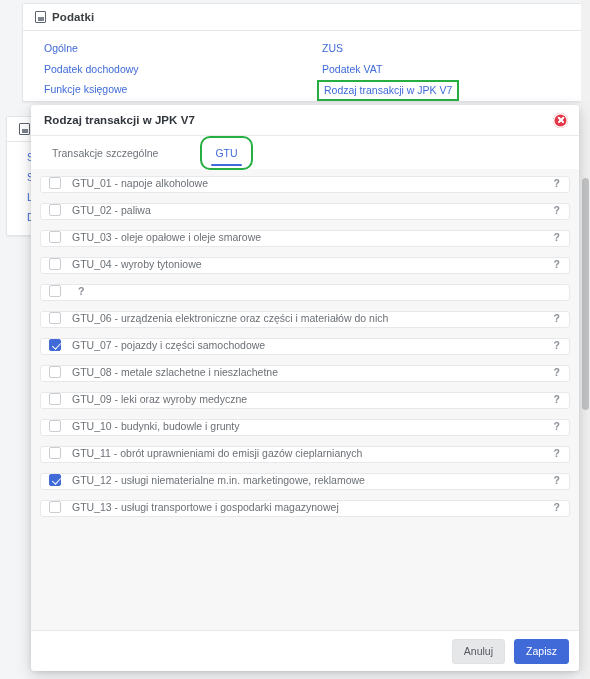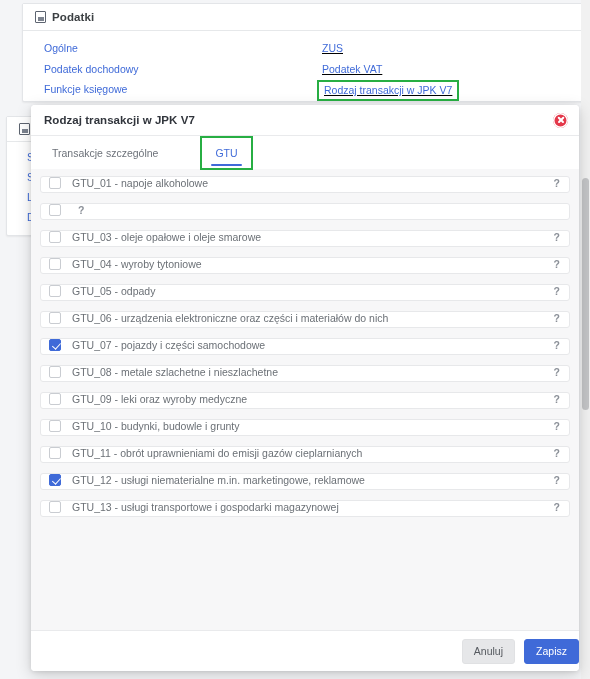--- a/index.html
+++ b/index.html
@@ -74,21 +74,21 @@
   }
 
   .card-body-links {
     display: flex;
     padding: 11px 12px 0 0;
   }
   .link-col {
     width: 50%;
     padding-left: 21px;
   }
-  .link-col.right { padding-left: 20px; text-decoration: underline; }
+  .link-col.right { padding-left: 20px; }
   .plink {
     display: block;
     font-size: 10.5px;
     color: #3f6ad8;
     margin-bottom: 8.5px;
     line-height: 12px;
     cursor: pointer;
     width: fit-content;
     text-decoration: none;
   }
@@ -203,20 +203,21 @@
     left: 10px; right: 10px;
     bottom: 3px;
     height: 2.2px;
     background: #3f6ad8;
     border-radius: 1px;
   }
   .tab.boxed {
     outline: 2px solid #27ae43;
     outline-offset: -1px;
     margin: 1px 0 0 0;
+    border-radius: 9px;
   }
 
   
   .list-area {
     flex: 1 1 auto;
     background: #f7f7f8;
     padding: 7px 9px 9px 9px;
     overflow: hidden;
   }
   .list-row {
@@ -270,21 +271,21 @@
 
   
   .modal-footer {
     flex: 0 0 41px;
     height: 41px;
     background: #ffffff;
     border-top: 1px solid #e9eaec;
     display: flex;
     align-items: center;
     justify-content: flex-end;
-    padding-right: 0;
+    padding-right: 10px;
     gap: 9px;
   }
   .btn {
     font-size: 10.5px;
     border-radius: 3px;
     padding: 5px 11px 6px 11px;
     cursor: pointer;
     border: 1px solid transparent;
     line-height: 12px;
   }
@@ -366,35 +367,35 @@
     </div>
 
     <div class="list-area" id="list-area">
         <div class="list-row">
           <span class="cb"></span>
           <span class="row-label">GTU_01 - napoje alkoholowe</span>
           <span class="help-mark">?</span>
         </div>
         <div class="list-row">
           <span class="cb"></span>
+          <span class="row-label">GTU_02 - paliwa</span>
           <span class="help-mark">?</span>
         </div>
         <div class="list-row">
           <span class="cb"></span>
           <span class="row-label">GTU_03 - oleje opałowe i oleje smarowe</span>
           <span class="help-mark">?</span>
         </div>
         <div class="list-row">
           <span class="cb"></span>
           <span class="row-label">GTU_04 - wyroby tytoniowe</span>
           <span class="help-mark">?</span>
         </div>
         <div class="list-row">
           <span class="cb"></span>
-          <span class="row-label">GTU_05 - odpady</span>
           <span class="help-mark">?</span>
         </div>
         <div class="list-row">
           <span class="cb"></span>
           <span class="row-label">GTU_06 - urządzenia elektroniczne oraz części i materiałów do nich</span>
           <span class="help-mark">?</span>
         </div>
         <div class="list-row">
           <span class="cb checked"></span>
           <span class="row-label">GTU_07 - pojazdy i części samochodowe</span>

